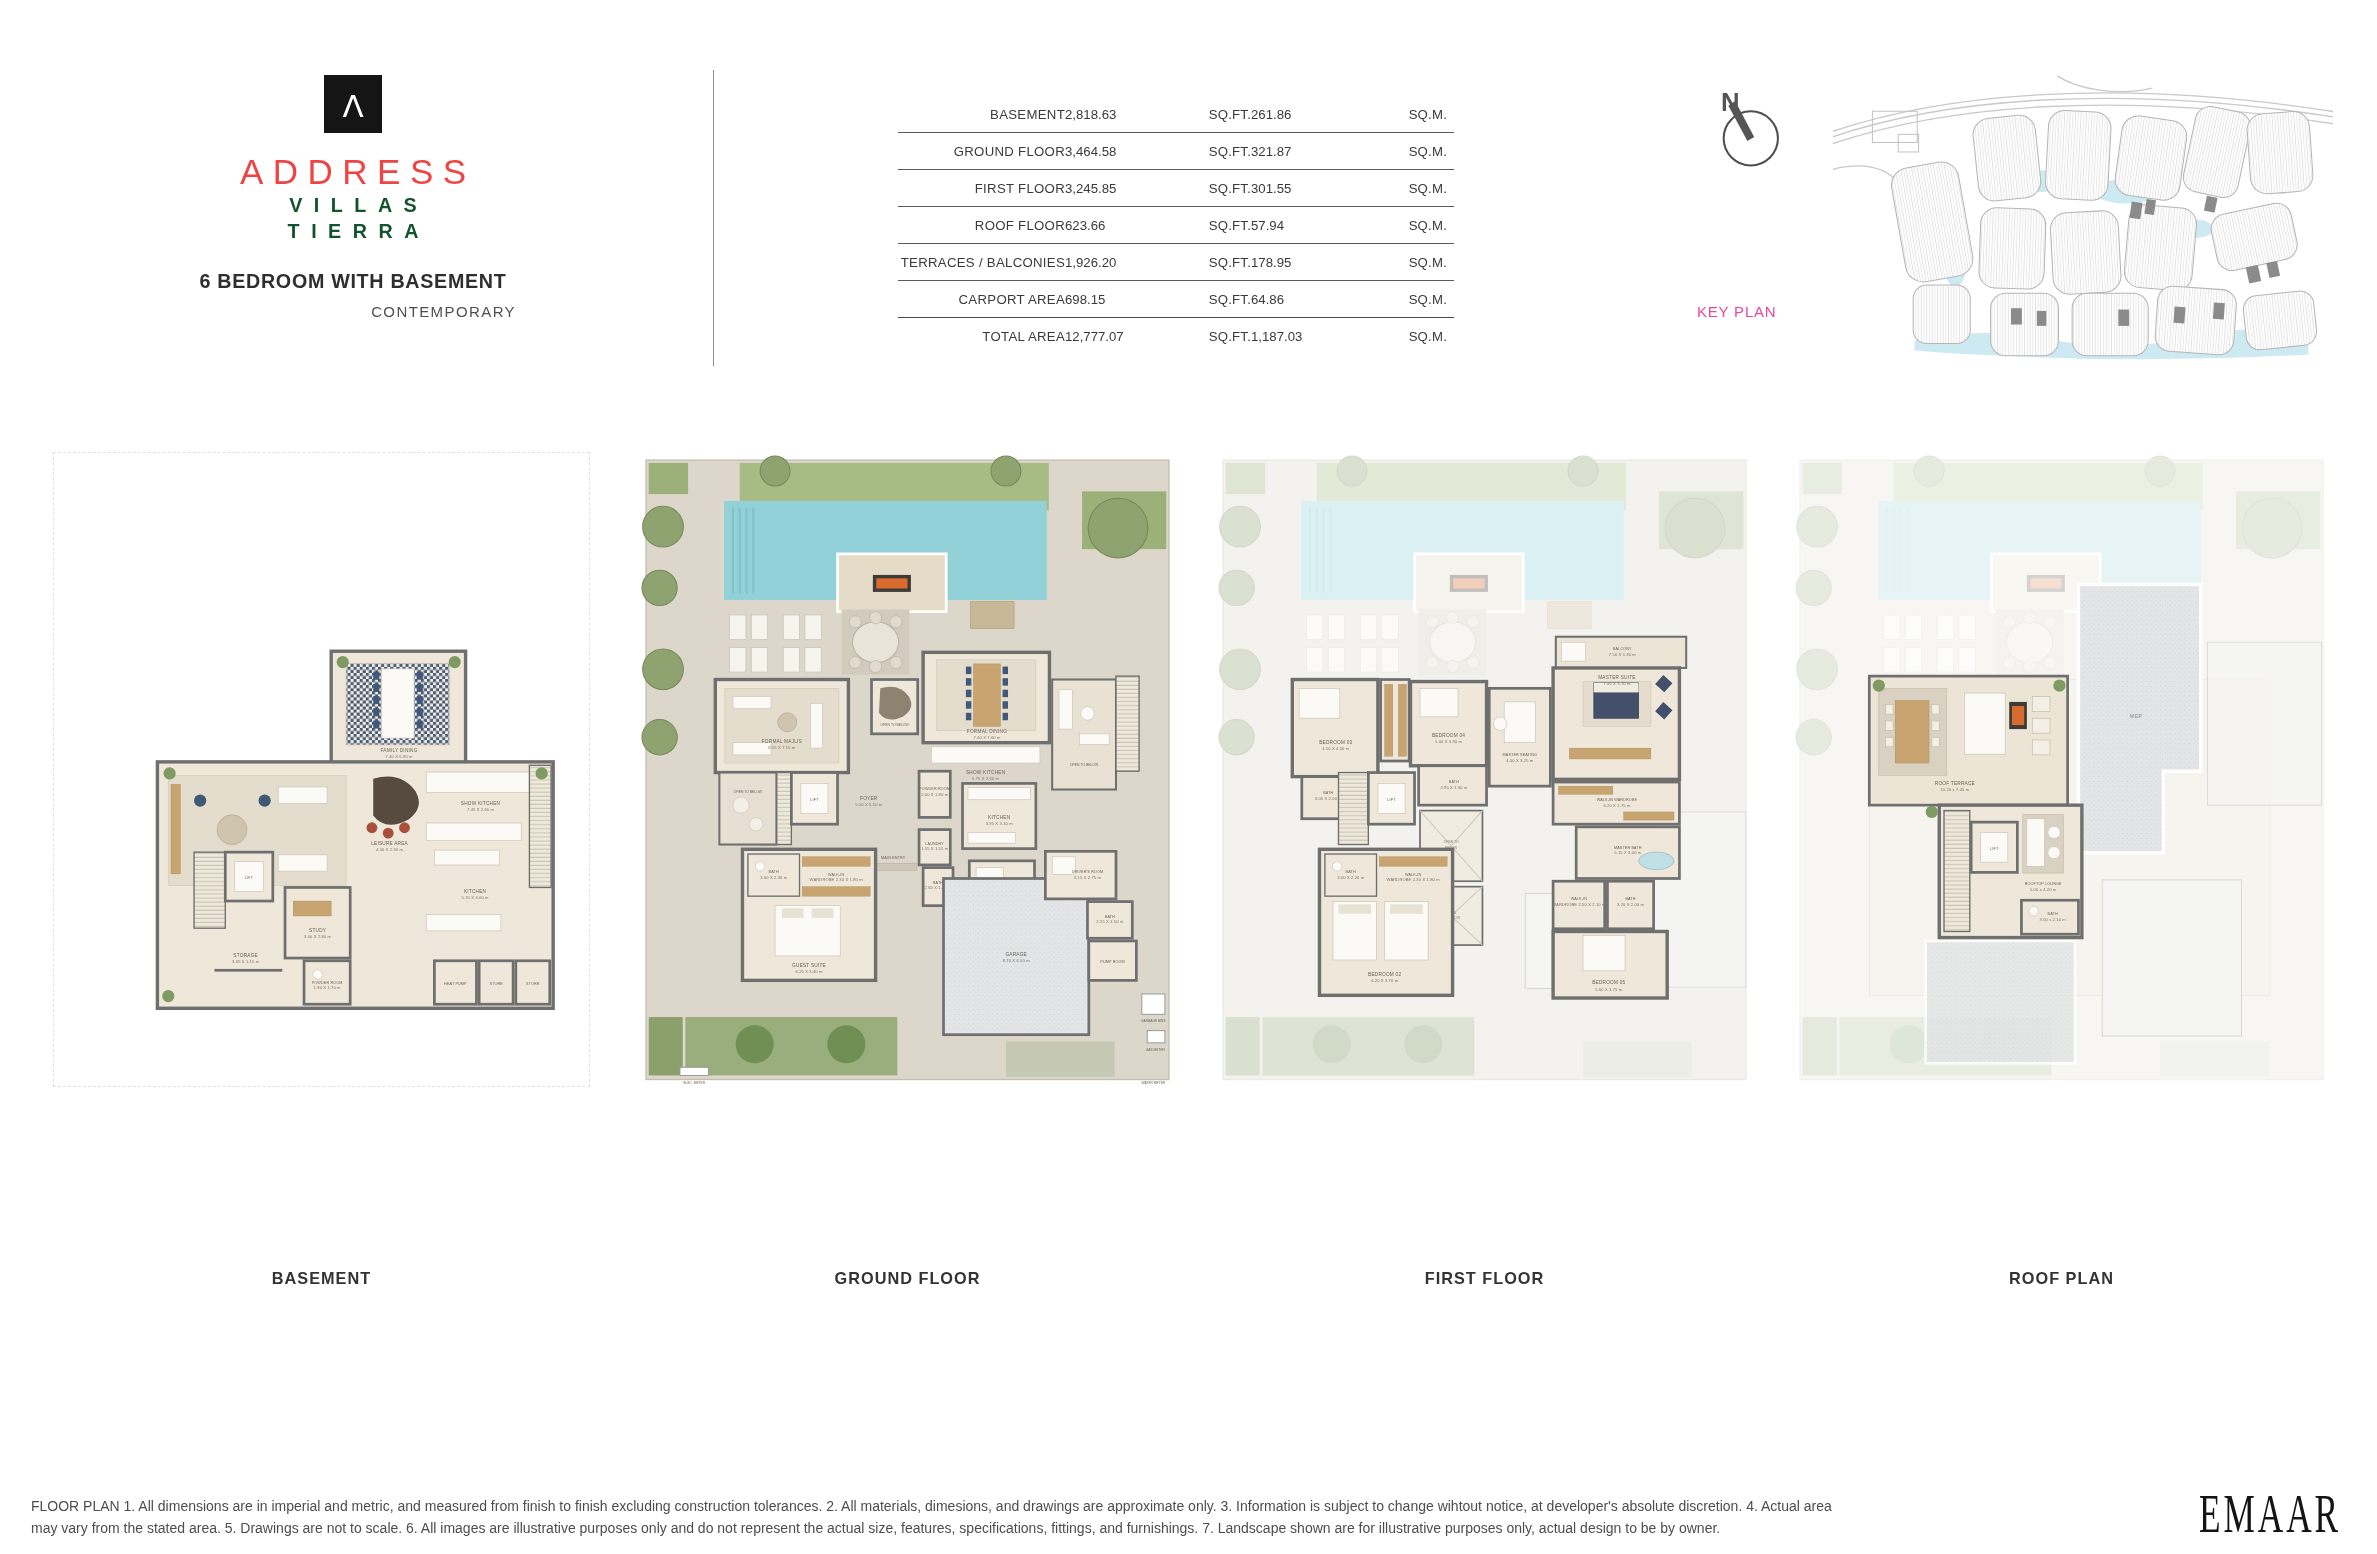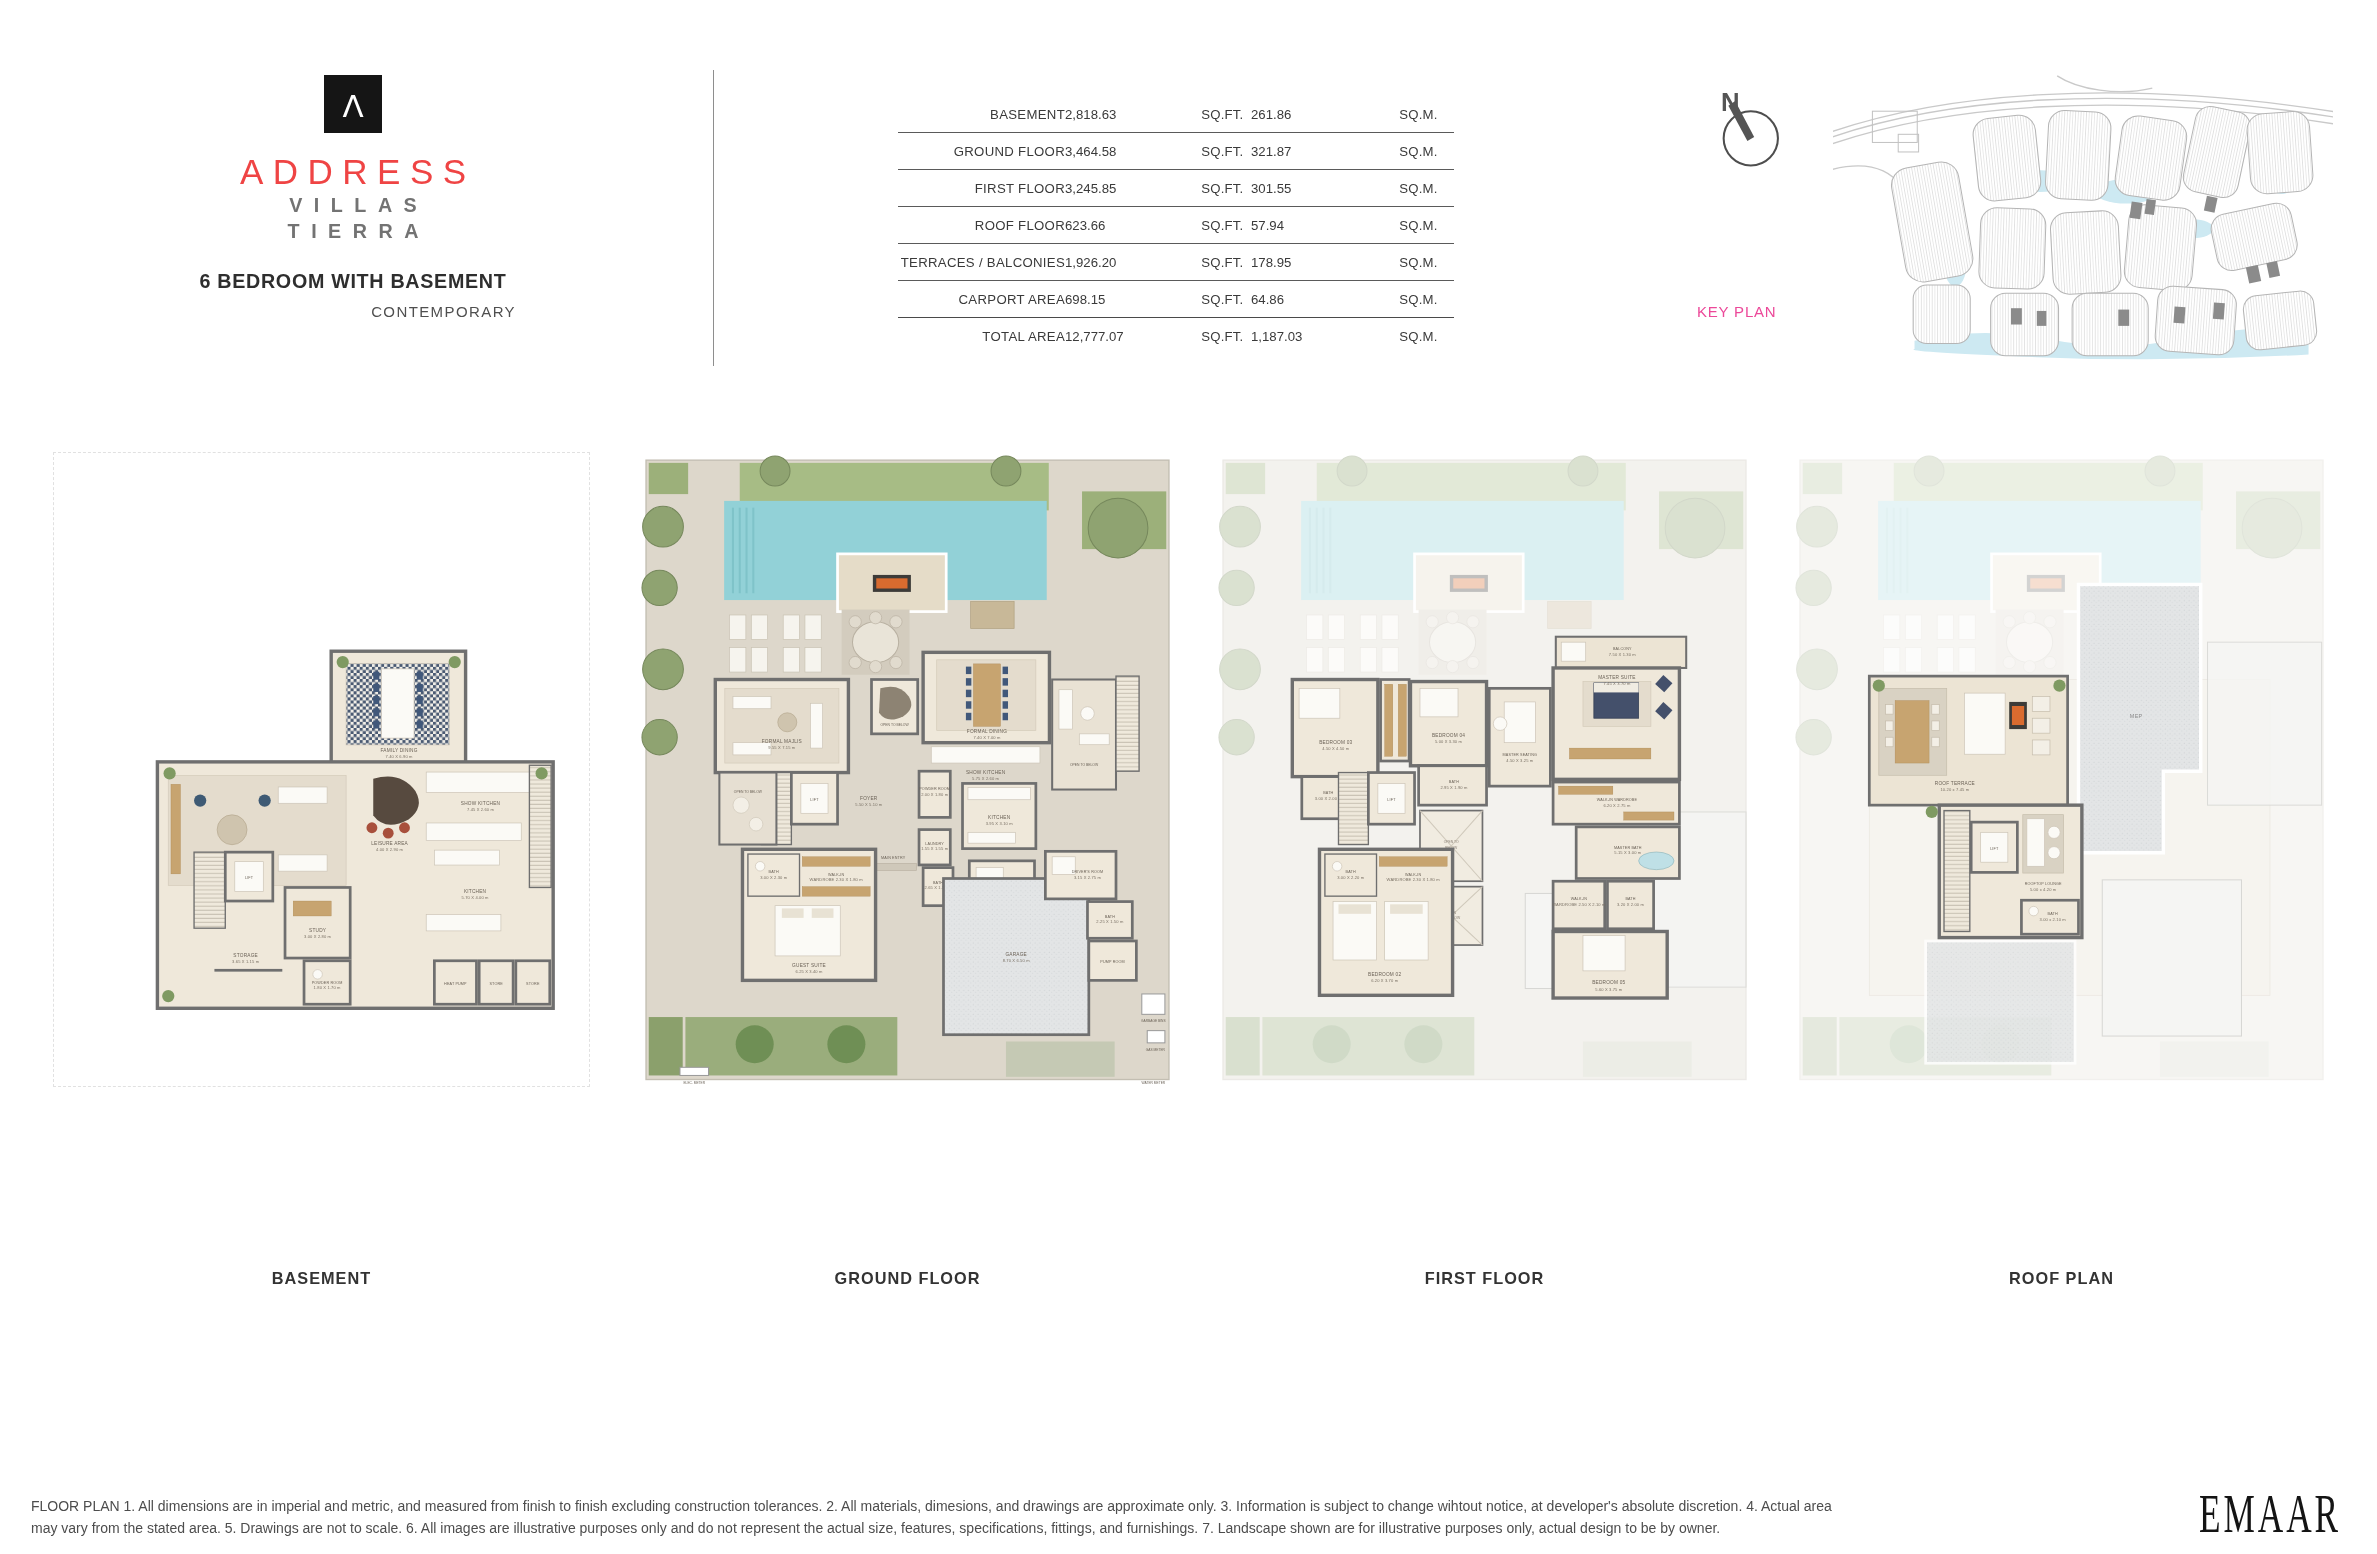--- a/index.html
+++ b/index.html
@@ -4,33 +4,33 @@
 <style>
   html,body{margin:0;padding:0;background:#ffffff;}
   body{width:2377px;height:1554px;position:relative;font-family:"Liberation Sans",sans-serif;color:#333;}
   .abs{position:absolute;}
 
   
   .logo-wrap{left:190px;top:75px;width:326px;text-align:center;}
   .logo-mark{display:inline-block;width:58px;height:58px;background:#151515;color:#fff;
     font-size:31px;line-height:62px;font-family:"DejaVu Sans",sans-serif;font-weight:400;}
   .brand{margin-top:19px;font-size:35px;letter-spacing:9.5px;text-indent:9.5px;color:#ef4444;font-weight:400;}
-  .brand-sub{font-size:19.7px;font-weight:bold;letter-spacing:11.5px;text-indent:11.5px;color:#737373;line-height:26px;}
+  .brand-sub{font-size:19.7px;font-weight:bold;letter-spacing:11.5px;text-indent:11.5px;color:#14532d;line-height:26px;}
   .unit-title{margin-top:26px;font-size:19.7px;font-weight:bold;color:#2e2e2e;letter-spacing:0.7px;}
   .unit-style{margin-top:9.5px;font-size:15px;color:#4f4f4f;letter-spacing:1.4px;text-align:right;}
   .vdivider{left:713px;top:70px;width:1.4px;height:296px;background:#8e8e8e;}
 
   
   .area-table{left:898px;top:96px;width:556px;font-size:13.2px;color:#3a3a3a;}
   .arow{display:grid;grid-template-columns:167px 124px 62px 136px 60px;height:36px;align-items:center;}
   .arow:not(:last-child){border-bottom:0.7px solid #5a5a5a;}
   .arow.total-sep{border-bottom:1.4px solid #4a4a4a;}
   .c-label{text-align:right;letter-spacing:0.3px;}
   .c-ft,.c-m{text-align:left;}
-  .c-ftu,.c-mu{text-align:left;padding-left:12.2px;letter-spacing:0.2px;}
+  .c-ftu,.c-mu{text-align:right;padding-left:12.2px;letter-spacing:0.2px;}
 
   
   .keyplan-label{left:1697px;top:303px;font-size:15px;color:#ec4899;letter-spacing:0.8px;font-weight:400;}
 
   
   .panel{top:452px;width:537px;height:635px;}
   .panel.dashed{border:1.4px dashed #e1e1e1;box-sizing:border-box;}
   .caption{top:1269px;font-size:16.3px;font-weight:bold;letter-spacing:1px;color:#333;text-align:center;width:537px;}
 
   

